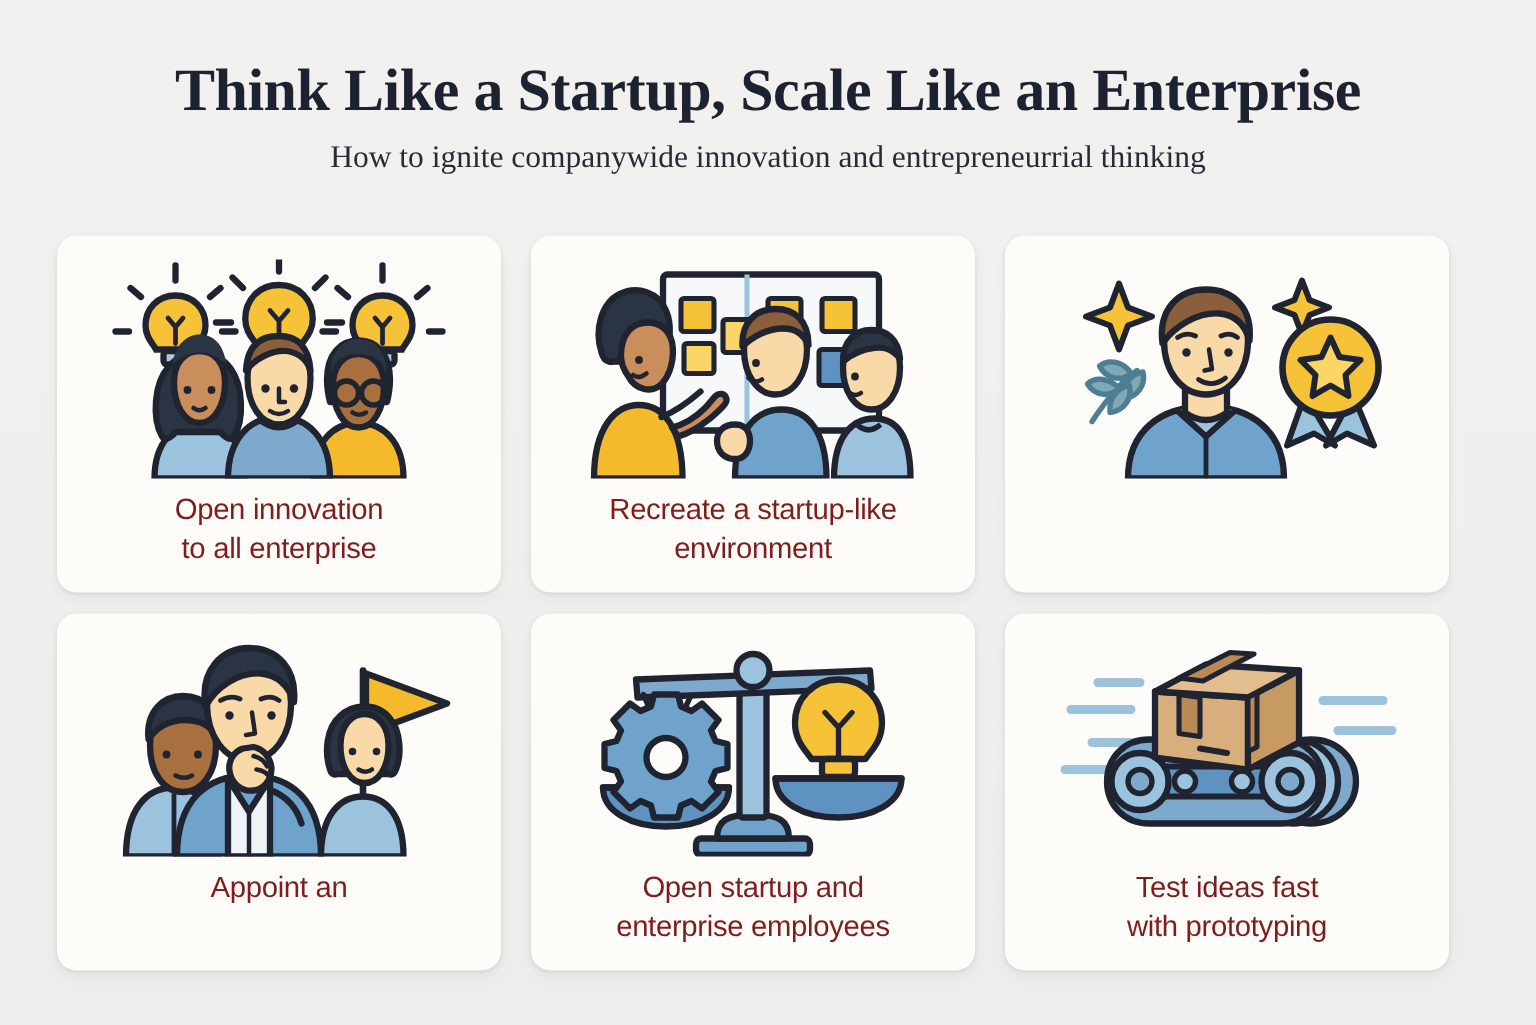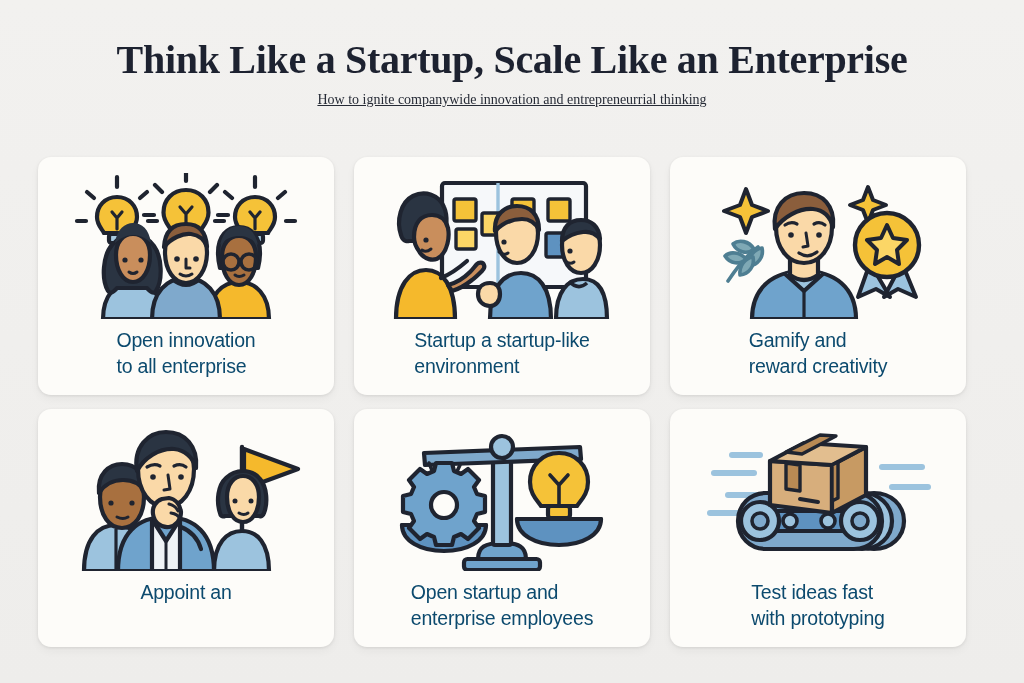--- a/index.html
+++ b/index.html
@@ -28,26 +28,25 @@
     font-family: "Liberation Serif", "DejaVu Serif", serif;
     font-size: 40px;
     font-weight: 700;
     color: #1d2230;
     letter-spacing: -0.3px;
     margin: 0;
     line-height: 1.12;
   }
   .subtitle {
     font-family: "Liberation Serif", "DejaVu Serif", serif;
-    font-size: 14px;
+    font-size: 21px;
     font-weight: 400;
     color: #262b36;
     margin: 9px 0 0 0;
     line-height: 1.2;
-    text-decoration: underline;
   }
   .grid {
     position: absolute;
     left: 38px;
     top: 157px;
     width: 948px;
     display: grid;
     grid-template-columns: repeat(3, 296px);
     grid-template-rows: repeat(2, 238px);
     column-gap: 20px;
@@ -70,24 +69,25 @@
     width: 240px;
     display: flex;
     align-items: center;
     justify-content: center;
   }
   .icon-wrap svg {
     display: block;
   }
   .card-label {
     margin-top: 6px;
+    text-align: center;
     font-family: "Liberation Sans", sans-serif;
     font-size: 19.5px;
     font-weight: 500;
-    color: #0c4a6e;
+    color: #7f1d1d;
     line-height: 1.35;
     letter-spacing: -0.2px;
     max-width: 245px;
   }
 </style>
 </head>
 <body>
 
 <div class="page">
 
@@ -206,21 +206,21 @@
             <path d="M28 64 c0 -14 7 -22 18 -22 c8 0 14 5 16 13 c2 10 -1 22 -7 28 c-7 7 -18 3 -22 -5 c-3 -4 -5 -9 -5 -14 z" fill="#C98E5C" stroke="#1f2430" stroke-width="4.2"></path>
             <circle cx="40" cy="67" r="2.6" fill="#1f2430"></circle>
             <path d="M45 76 q-5 4 -9 1" fill="none" stroke="#1f2430" stroke-width="3" stroke-linecap="round"></path>
 
             <path d="M55 105 c10 -4 18 -10 26 -17" fill="none" stroke="#1f2430" stroke-width="4.2" stroke-linecap="round"></path>
             <path d="M62 112 c8 -2 16 -7 22 -13 c3 -3 5 -6 7 -8 c2 -2 6 -2 7 1 c1 2 0 4 -2 6 c-4 4 -7 7 -10 9 c-5 4 -13 9 -20 11 z" fill="#C98E5C" stroke="#1f2430" stroke-width="4.2" stroke-linejoin="round"></path>
           </g>
         </svg>
       </div>
       <div class="card-label">
-        <span>Startup a startup-like</span><br>
+        <span>Recreate a startup-like</span><br>
         <span>environment</span>
       </div>
     </div>
 
     <div class="card">
       <div class="icon-wrap">
         <svg width="232" height="146" viewBox="0 0 232 146">
 
           <path d="M44 16 l6 16 l16 6 l-16 6 l-6 16 l-6 -16 l-16 -6 l16 -6 z" fill="#F5C238" stroke="#1f2430" stroke-width="4" stroke-linejoin="round"></path>
 
@@ -252,24 +252,20 @@
           <path d="M104 60 l2 13 l-5 1" fill="none" stroke="#1f2430" stroke-width="3" stroke-linecap="round" stroke-linejoin="round"></path>
 
           <path d="M97 80 q9 6 18 -1" fill="none" stroke="#1f2430" stroke-width="3.2" stroke-linecap="round"></path>
 
           <path d="M168 90 l-12 34 l18 -8 l14 8 z" fill="#9CC3DE" stroke="#1f2430" stroke-width="4" stroke-linejoin="round"></path>
           <path d="M200 90 l14 34 l-18 -8 l-14 8 z" fill="#9CC3DE" stroke="#1f2430" stroke-width="4" stroke-linejoin="round"></path>
 
           <circle cx="185" cy="72" r="32" fill="#F5C238" stroke="#1f2430" stroke-width="4.4"></circle>
           <path d="M185 52 l6 13 l14 2 l-10 10 l2 14 l-12 -7 l-12 7 l2 -14 l-10 -10 l14 -2 z" fill="#FBD666" stroke="#1f2430" stroke-width="4" stroke-linejoin="round"></path>
         </svg>
-      </div>
-      <div class="card-label">
-        <span>Gamify and</span><br>
-        <span>reward creativity</span>
       </div>
     </div>
 
     <div class="card">
       <div class="icon-wrap">
         <svg width="232" height="146" viewBox="0 0 232 146">
 
           <path d="M172 22 L172 128" stroke="#1f2430" stroke-width="4.4" stroke-linecap="round"></path>
           <path d="M174 24 L228 44 L174 64 z" fill="#F5B92C" stroke="#1f2430" stroke-width="4.2" stroke-linejoin="round"></path>
 

